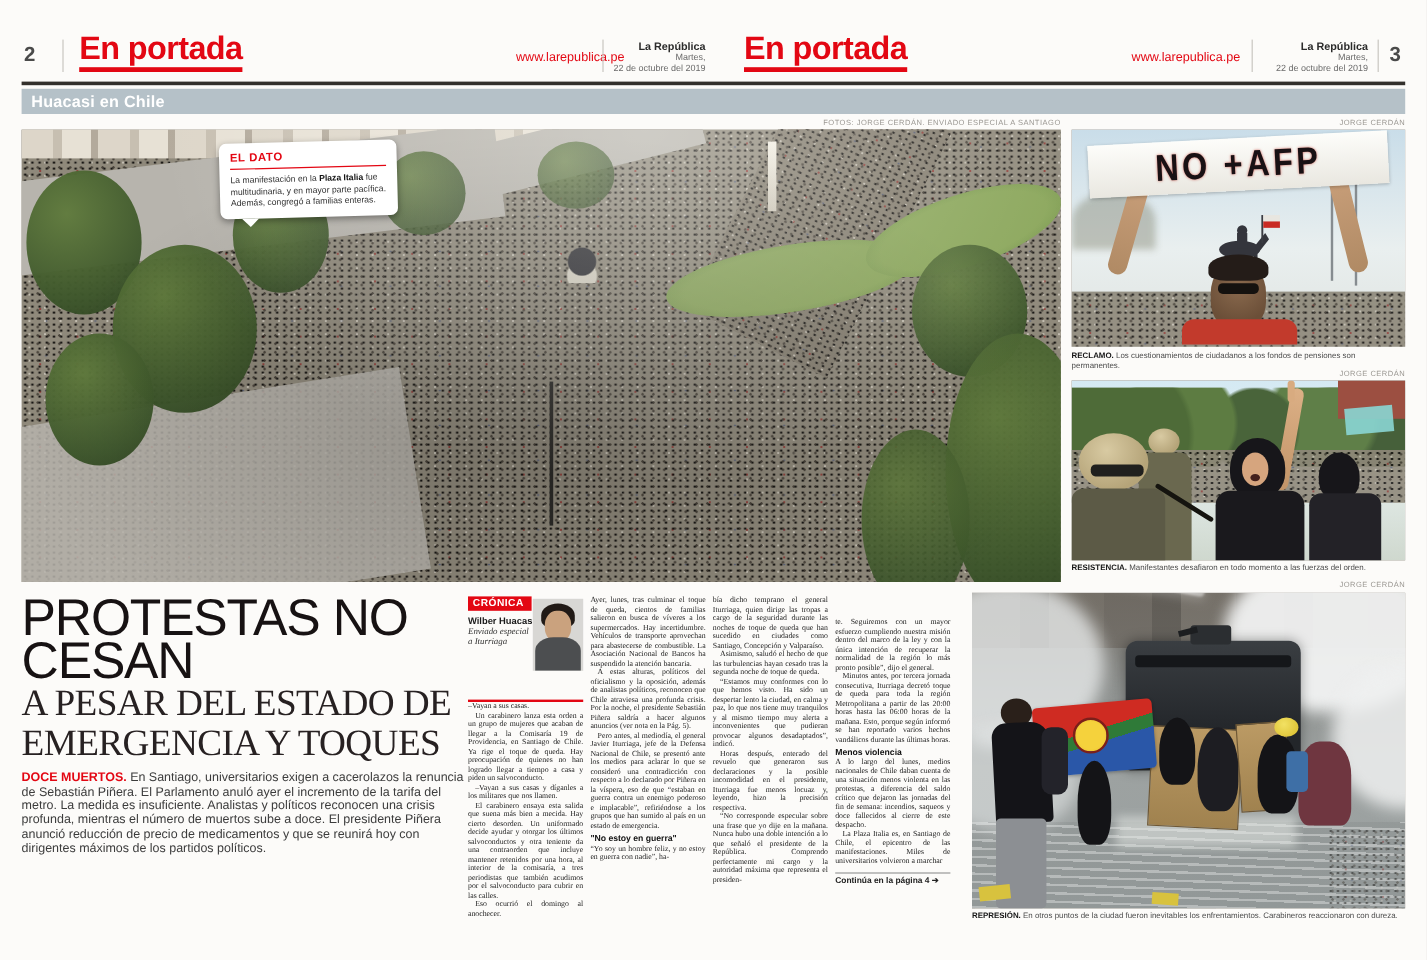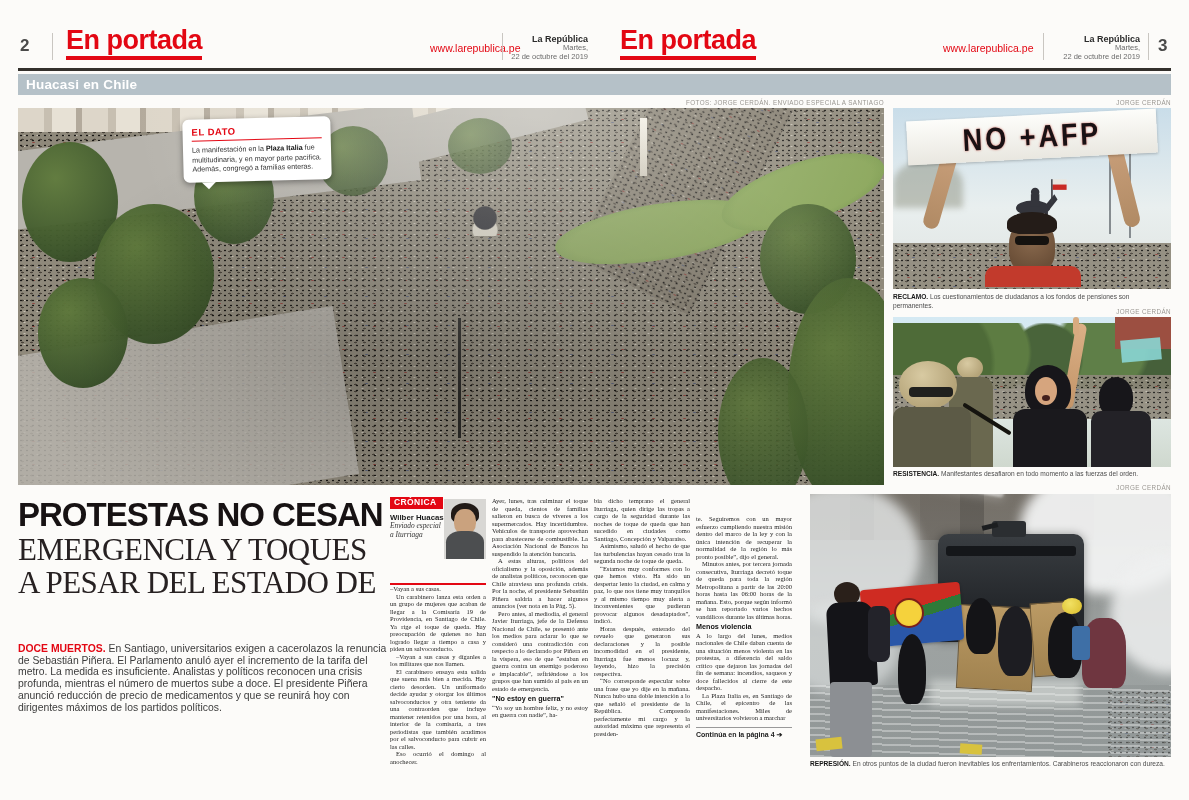--- a/index.html
+++ b/index.html
@@ -94,21 +94,21 @@
   .p3-fig { background:#141417; border-radius:50% 50% 35% 35%; }
   .p3-flagm { left:52px; top:92px; width:100px; height:58px; transform:rotate(-5deg); border-radius:4px;
      background:linear-gradient(168deg, #cf2b22 0 42%, #2f7a38 42% 56%, #2a57a8 56% 100%); box-shadow:0 1px 3px rgba(0,0,0,.3); }
   .p3-emblem { left:84px; top:104px; width:30px; height:30px; background:radial-gradient(circle, #f5d23c 0 60%, #e6b92e 100%); border-radius:50%; border:2px solid #7c1f1a; }
   .p3-street { left:0; bottom:0; width:100%; height:72px; background:linear-gradient(#878d90, #c2c7c7 60%, #b4baba);
      background-image:repeating-linear-gradient(2deg, rgba(255,255,255,.28) 0 2px, rgba(0,0,0,.05) 2px 7px); }
   .p3-curb { background:#d8c23e; }
   .p3-helmet { background:radial-gradient(circle at 40% 35%, #f2e163, #d9bc2a); border-radius:50%; }
 
   
-  .hl-sans { font-family:"Liberation Sans", sans-serif; font-weight:700; font-size:33px; line-height:36px; color:#171213; letter-spacing:-1px; }
+  .hl-sans { font-family:"Liberation Sans", sans-serif; font-weight:400; font-size:43px; line-height:36px; color:#171213; letter-spacing:-1px; }
   .hl-serif { font-family:"Liberation Serif", serif; font-weight:500; font-size:31px; line-height:33px; color:#272122; letter-spacing:-0.5px; }
   .hl-serif .hl-sans-inline { font-family:"Liberation Sans", sans-serif; font-weight:900; font-size:30px; letter-spacing:-1px; color:#171213; }
   .lead { font-size:10.4px; line-height:11.7px; color:#3c3c3c; text-align:left; }
   .lead b { color:#e30713; font-weight:800; }
 
   
   .col { width:96px; font-family:"Liberation Serif", serif; font-size:6.5px; line-height:7.5px; color:#1e1e1e; text-align:justify; }
   .col p.ind { text-indent:6px; }
   .subhead { font-family:"Liberation Sans", sans-serif; font-weight:800; font-size:7.2px; color:#111; margin:3px 0 1px; text-align:left; }
   .byline-tag { display:inline-block; background:#e30713; color:#fff; font-family:"Liberation Sans", sans-serif; font-size:8.5px; font-weight:800; padding:2px 7px 2px 4px; letter-spacing:0.4px; }
@@ -271,22 +271,22 @@
     <div class="abs" style="left:58px; top:112px; width:22px; height:56px; background:#23232a; border-radius:8px;"></div>
     <div class="abs" style="left:20px; top:188px; width:42px; height:75px; background:#8c8f93; border-radius:4px;"></div>
     <div class="abs p3-curb" style="left:6px; top:244px; width:26px; height:12px; transform:rotate(-6deg);"></div>
     <div class="abs p3-curb" style="left:150px; top:250px; width:22px; height:10px; transform:rotate(4deg);"></div>
     <div class="abs speckle" style="left:296px; top:196px; width:65px; height:67px; opacity:.5; background-color:transparent;"></div>
   </div>
   <div class="abs caption" style="left:810px; top:760px; width:361px;"><b>REPRESIÓN.</b><span> En otros puntos de la ciudad fueron inevitables los enfrentamientos. Carabineros reaccionaron con dureza.</span></div>
 
   <div class="abs" style="left:18px; top:497px; width:372px;">
     <div class="hl-sans">PROTESTAS NO CESAN</div>
+    <div class="hl-serif">A PESAR DEL ESTADO DE</div>
     <div class="hl-serif">EMERGENCIA Y TOQUES</div>
-    <div class="hl-serif">A PESAR DEL ESTADO DE</div>
   </div>
   <div class="abs lead" style="left:18px; top:643px; width:372px;"><b>DOCE MUERTOS.</b><span> En Santiago, universitarios exigen a cacerolazos la renuncia de Sebastián Piñera. El Parlamento anuló ayer el incremento de la tarifa del metro. La medida es insuficiente. Analistas y políticos reconocen una crisis profunda, mientras el número de muertos sube a doce. El presidente Piñera anunció reducción de precio de medicamentos y que se reunirá hoy con dirigentes máximos de los partidos políticos.</span></div>
 
   <div class="abs col" style="left:390px; top:497px;">
     <div style="position:relative; height:88px;">
       <span class="byline-tag">CRÓNICA</span>
       <div class="byline-author">Wilber Huacasi.</div>
       <div class="byline-role">Enviado especial</div>
       <div class="byline-role">a Iturriaga</div>
       <div class="reporter">

